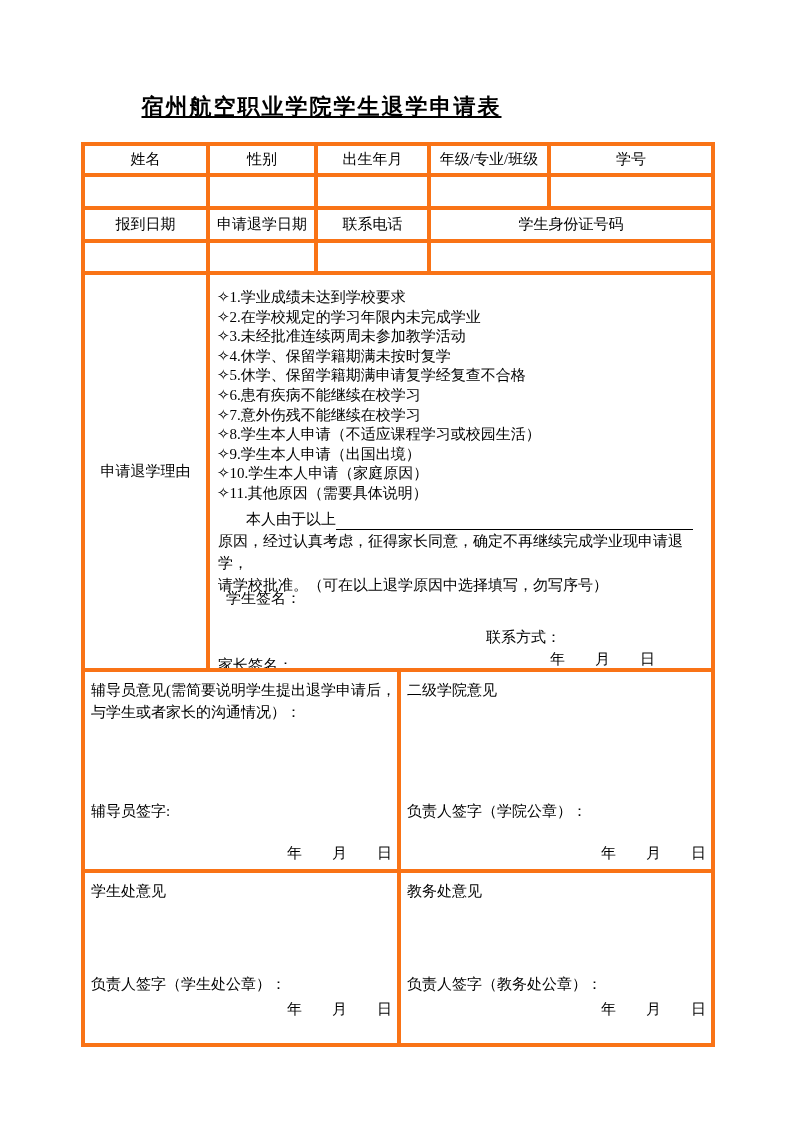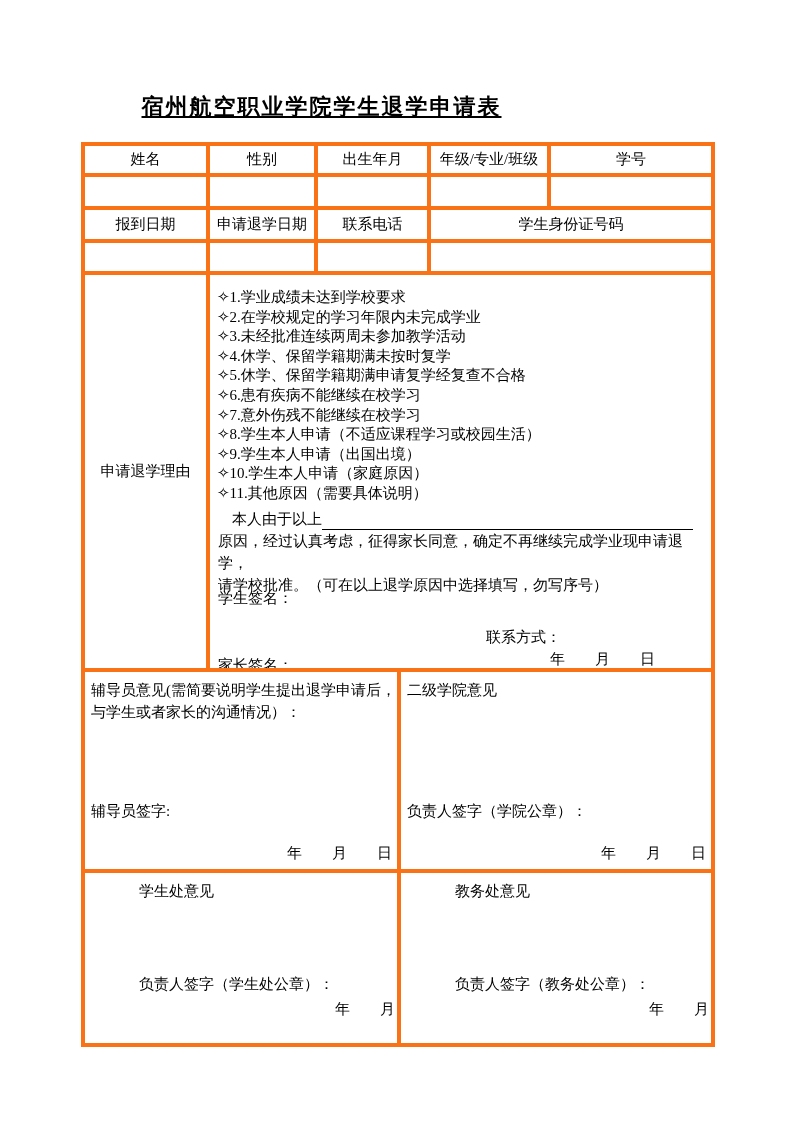--- a/index.html
+++ b/index.html
@@ -16,27 +16,27 @@
     position:absolute;left:81px;top:142px;width:632px;
     border-collapse:collapse;table-layout:fixed;
     font-size:15px;border:2px solid #000;
   }
   td{border:4px solid #f97316;padding:0;text-align:center;vertical-align:middle;overflow:hidden;}
   tr.sep td{border-top:2px solid #404040;}
   td.left-top{text-align:left;vertical-align:top;}
   .wrap{position:relative;width:100%;}
   .h-reason{height:393px;}
   .h-op{height:197px;}
-  .h-bot{height:170px;margin-left:48px;}
+  .h-bot{height:170px;}
   .r-list{position:absolute;top:13px;left:7px;line-height:19.6px;text-align:left;white-space:nowrap;}
   .r-para{position:absolute;top:233px;left:8px;right:18px;line-height:22px;text-align:left;}
   .r-first{display:flex;align-items:flex-end;}
-  .r-prefix{margin-left:14px;white-space:nowrap;text-align:center;}
+  .r-prefix{margin-left:28px;white-space:nowrap;text-align:center;}
   .blankline{flex:1;border-bottom:1.5px solid #000;height:18px;}
-  .r-sign1{position:absolute;top:314px;left:8px;}
+  .r-sign1{position:absolute;top:314px;left:16px;}
   .r-sign2{position:absolute;top:353px;left:8px;right:0;text-align:left;}
   .r-contact{position:absolute;left:230px;top:0;margin-left:38px;}
   .r-date{position:absolute;top:375px;right:56px;white-space:nowrap;}
   .op-title{position:absolute;top:7px;left:6px;right:1px;line-height:22px;text-align:left;}
   .op-sign{position:absolute;left:6px;white-space:nowrap;}
   .op-date{position:absolute;right:5px;white-space:nowrap;}
   .op-sign.row2{top:130px;}
   .op-date.row2{top:172px;}
   .op-sign.row3{top:102px;}
   .op-date.row3{top:127px;}

